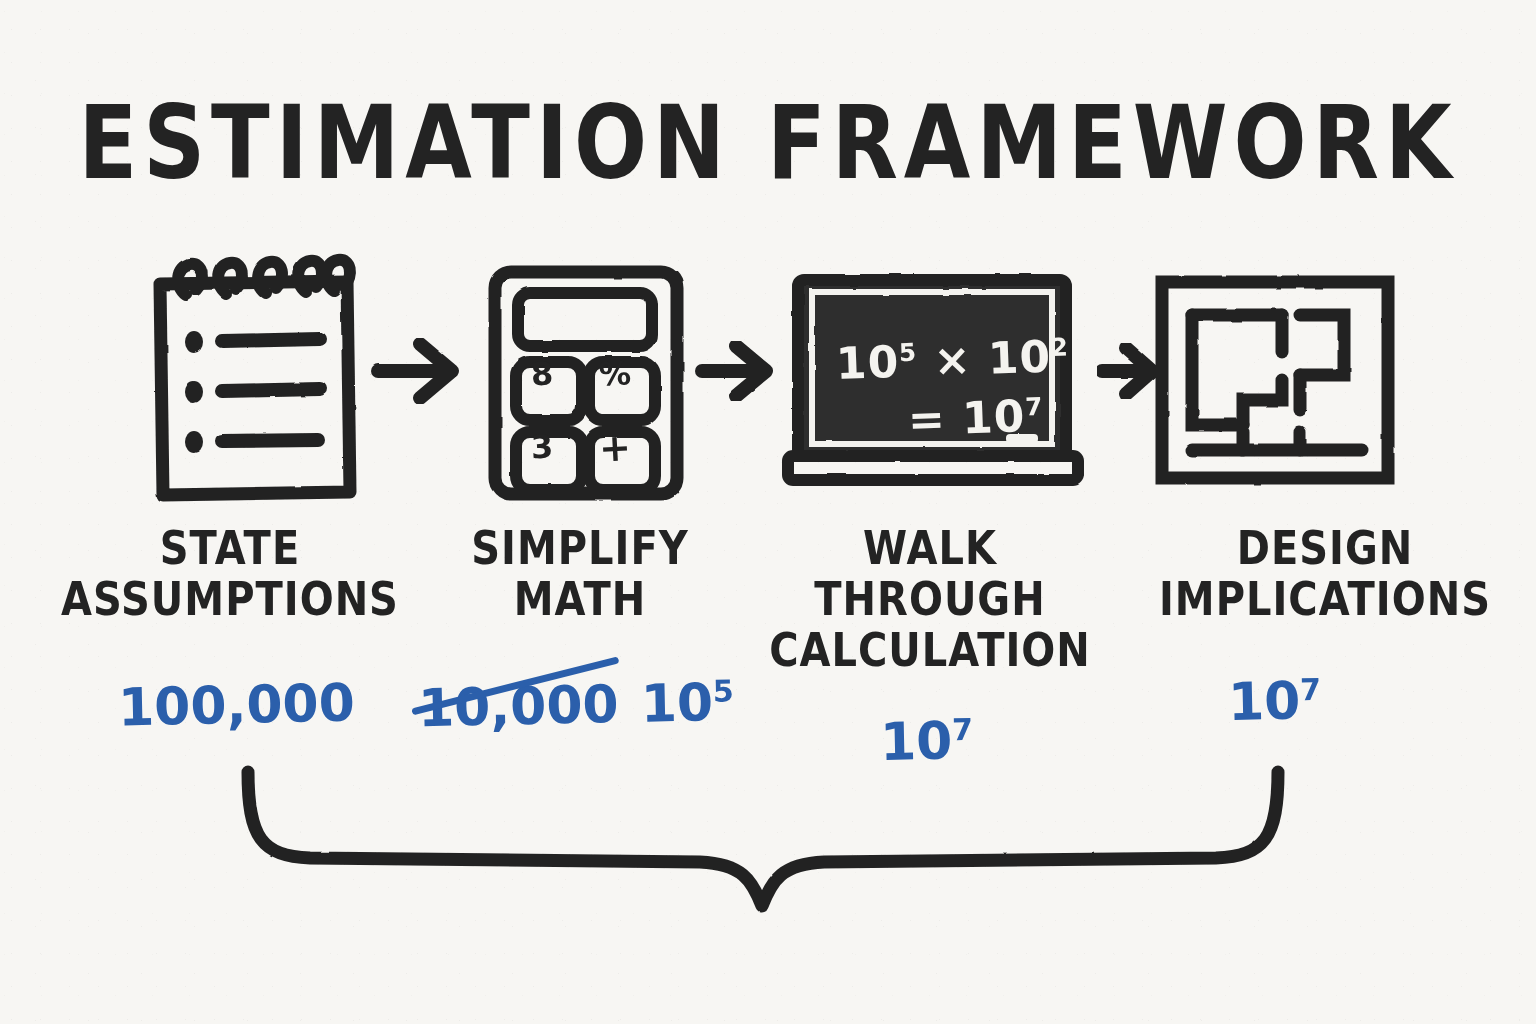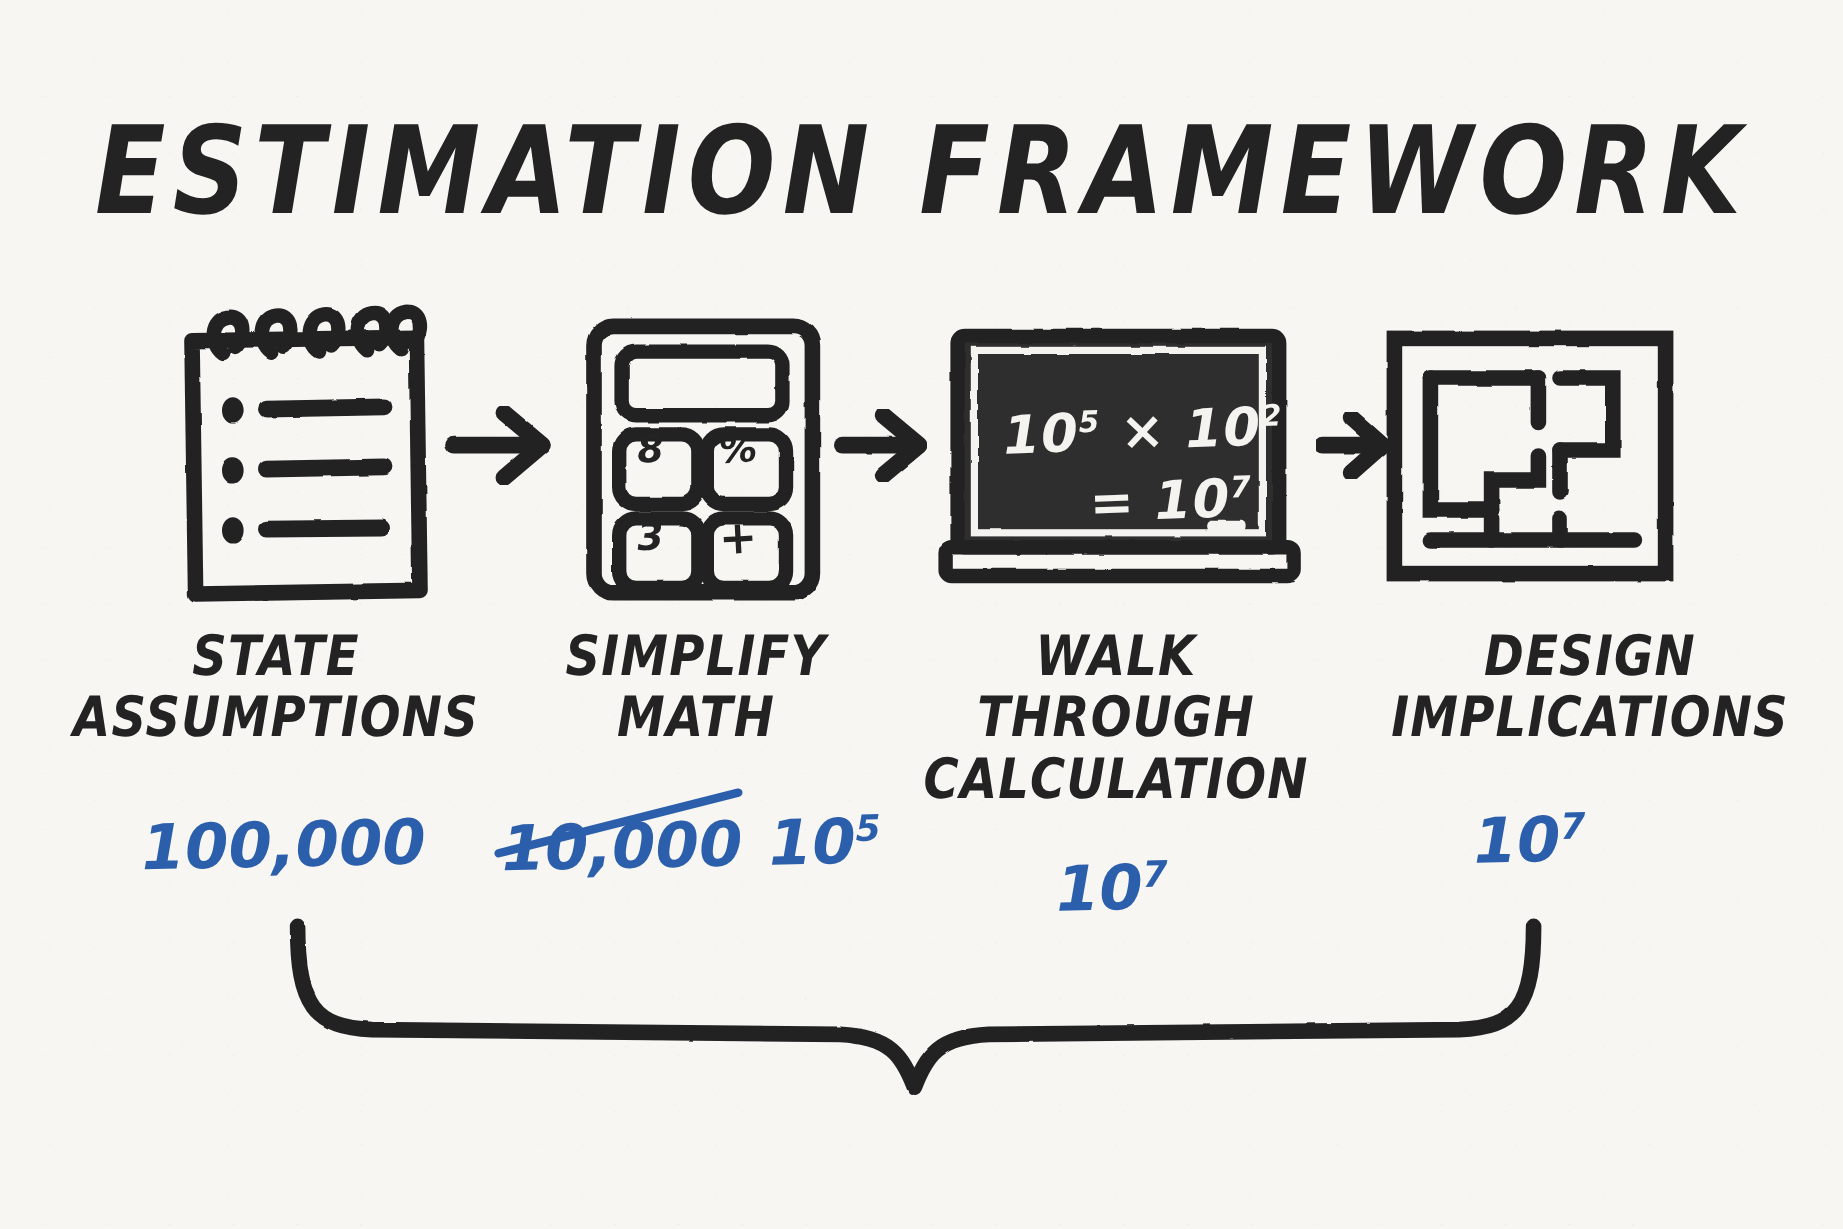--- a/index.html
+++ b/index.html
@@ -7,21 +7,20 @@
     padding: 0;
     background: #f7f6f3;
   }
   #canvas {
     position: relative;
     width: 1536px;
     height: 1024px;
     background: #f7f6f3;
     overflow: hidden;
     font-family: "DejaVu Sans", sans-serif;
-    font-style: italic;
   }
   #paper-noise {
     position: absolute;
     inset: 0;
     pointer-events: none;
     opacity: 0.035;
     background-image:
       radial-gradient(circle at 13% 27%, #000 0.5px, transparent 0.6px),
       radial-gradient(circle at 67% 71%, #000 0.5px, transparent 0.6px),
       radial-gradient(circle at 41% 89%, #000 0.5px, transparent 0.6px);

